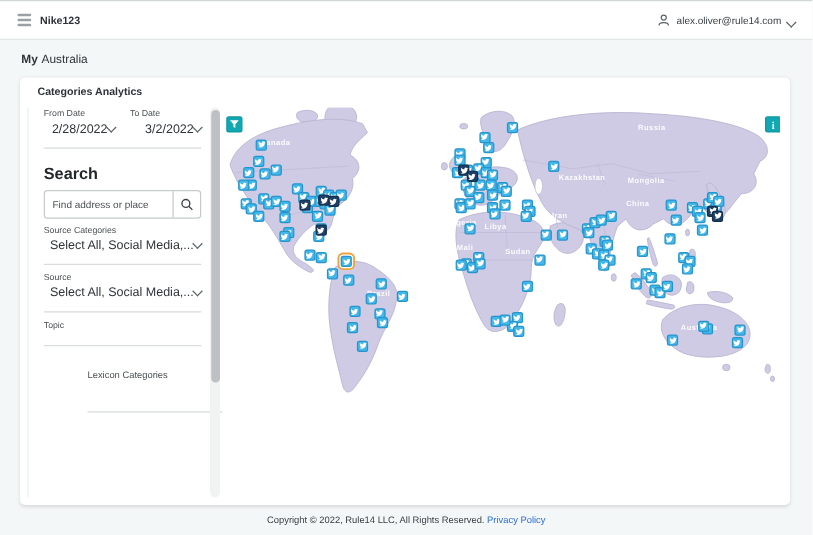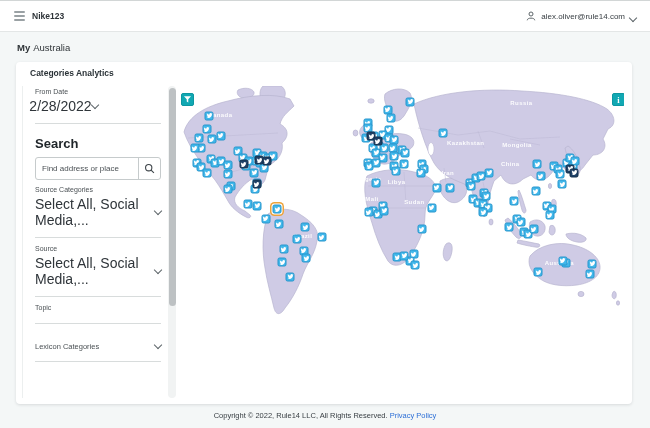--- a/index.html
+++ b/index.html
@@ -28,22 +28,22 @@
   .bcrumb .bold{font-weight:700;margin-right:3px;}
   
   .card{position:absolute;left:16px;top:62px;width:616px;height:342px;background:#fff;
         border-radius:4px;box-shadow:0 1px 3px rgba(40,50,60,.14);}
   .card-title{position:absolute;left:14px;top:6px;font-size:8.5px;font-weight:700;color:#2b3338;}
   
   .fpanel{position:absolute;left:6px;top:24px;width:142px;height:312px;
           padding:2px 0 0 12px;box-sizing:border-box;border-left:1px solid #ecefef;}
   .fheading{font-size:13px;font-weight:400;color:#1f2529;margin:3px 0 6px;}
   .flabel{font-size:7px;color:#4a5054;margin-bottom:3px;}
-  .fvalue{display:flex;align-items:center;justify-content:center;
-          font-size:14px;color:#2f353a;cursor:pointer;}
+  .fvalue{display:flex;align-items:center;justify-content:flex-end;
+          font-size:10px;color:#2f353a;cursor:pointer;}
   .daterow{display:flex;gap:12px;border-bottom:1px solid #d8dcdc;padding-bottom:9px;width:126px;}
   .dfield{width:57px;}
   .field{width:126px;border-bottom:1px solid #d8dcdc;padding:7px 0 9px;}
   .lexrow{display:flex;align-items:center;justify-content:space-between;}
   .lexrow .flabel{margin:0;font-size:7.5px;}
   
   .sbox{width:126px;height:23px;border:1px solid #c6cbcc;border-radius:3px;display:flex;
         align-items:stretch;box-sizing:border-box;margin:3px 0 4px;background:#fff;}
   .sinput{flex:1;min-width:0;border:none;outline:none;background:transparent;
           font-size:8px;padding:0 6px;color:#333;font-family:"Liberation Sans",sans-serif;}
@@ -105,20 +105,27 @@
   <div class="fpanel">
 
     <div class="daterow">
       <div class="dfield">
         <div class="flabel">From Date</div>
         <div class="fvalue">
           <span>2/28/2022</span>
           <span class="chev"></span>
         </div>
       </div>
+      <div class="dfield">
+        <div class="flabel">To Date</div>
+        <div class="fvalue">
+          <span>3/2/2022</span>
+          <span class="chev"></span>
+        </div>
+      </div>
     </div>
 
     <div class="fheading" style="margin-top:12px;font-weight:bold;">Search</div>
 
     <div class="sbox">
       <input class="sinput" type="text" placeholder="Find address or place" style="">
       <button class="sbtn">
         <svg width="11" height="11" viewBox="0 0 14 14">
           <circle cx="6" cy="6" r="4" fill="none" stroke="#3c4348" stroke-width="1.4"></circle>
           <line x1="9" y1="9" x2="12.6" y2="12.6" stroke="#3c4348" stroke-width="1.4"></line>
@@ -140,21 +147,21 @@
         <span>Select All, Social Media,...</span>
         <span class="chev"></span>
       </div>
     </div>
 
 
     <div class="field" style="margin-bottom:8px;">
       <div class="flabel">Topic</div>
     </div>
 
-    <div class="field" style="padding:10px 0 10px;">
+    <div class="field" style="padding:10px 0 25px;margin-left:35px;">
       <div class="lexrow">
         <div class="flabel">Lexicon Categories</div>
         <span class="chev"></span>
       </div>
     </div>
   </div>
 
   <div class="scrolltrack">
     <div class="scrollthumb"></div>
   </div>

